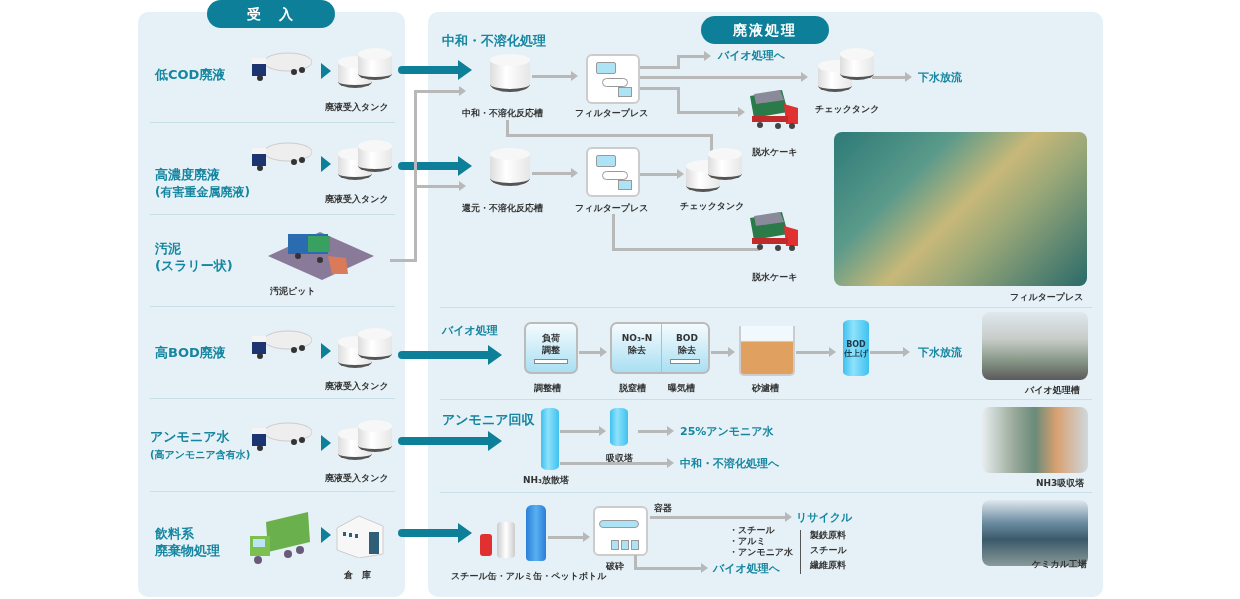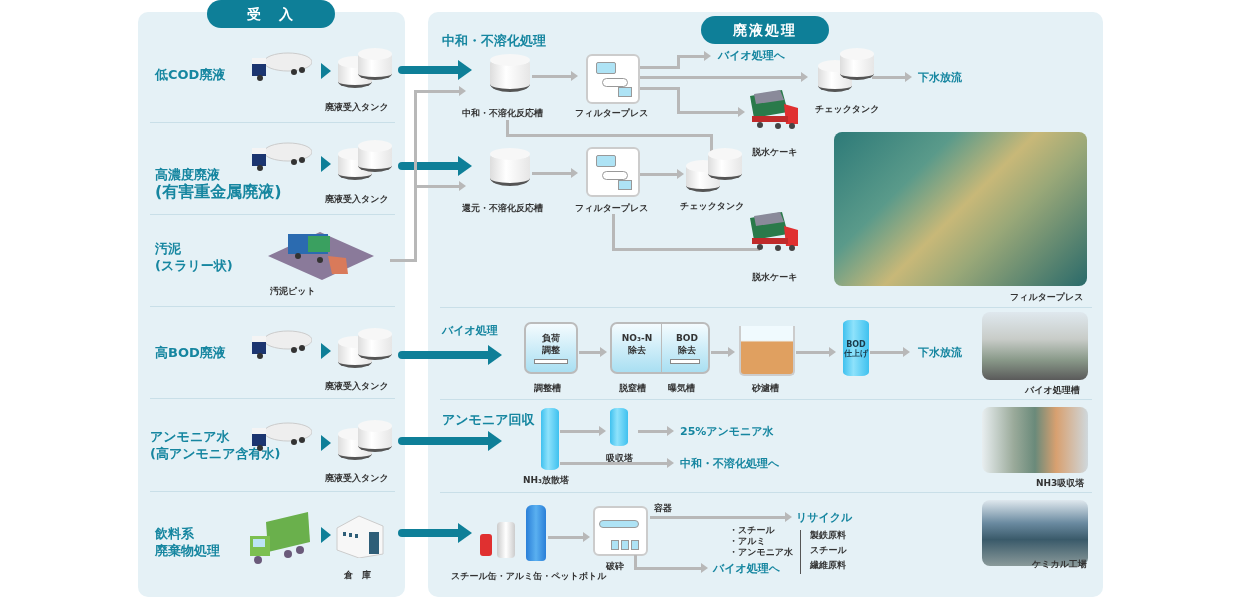--- a/index.html
+++ b/index.html
@@ -3,21 +3,21 @@
 <meta charset="utf-8">
 <style>
 *{box-sizing:border-box;margin:0;padding:0}
 body{width:1240px;height:599px;background:#fff;font-family:"DejaVu Sans",sans-serif;position:relative;overflow:hidden;color:#333}
 .abs{position:absolute}
 .panel{position:absolute;background:#e5f1f6;border-radius:10px}
 .pill{position:absolute;background:#0e7f98;color:#fff;font-weight:bold;font-size:14px;text-align:center;border-radius:14px;height:28px;line-height:28px;letter-spacing:2px}
 .teal{color:#1686a0;font-weight:bold}
 .lbl{font-size:9px;color:#333;font-weight:bold;white-space:nowrap}
 .src{font-size:13px;line-height:17px}
-.src small{font-size:16px}
+.src small{font-size:12px}
 .div{position:absolute;height:1px;background:#c9dfe8}
 .fatarrow{position:absolute;height:8px;background:#0e7f98;border-radius:4px 0 0 4px}
 .fatarrow:after{content:"";position:absolute;right:-14px;top:-6px;border-left:14px solid #0e7f98;border-top:10px solid transparent;border-bottom:10px solid transparent}
 .tri{position:absolute;width:0;height:0;border-left:10px solid #0e7f98;border-top:8px solid transparent;border-bottom:8px solid transparent}
 .gline{position:absolute;background:#b8b8b8}
 .garr{position:absolute;height:3px;background:#b8b8b8}
 .garr:after{content:"";position:absolute;right:-6px;top:-4px;border-left:7px solid #b8b8b8;border-top:5px solid transparent;border-bottom:5px solid transparent}
 .tank{position:absolute;width:34px;height:30px;border-radius:50%/22%;background:linear-gradient(90deg,#ddd,#fff 40%,#e6e6e6);border-bottom:3px solid #555}
 .tank:before{content:"";position:absolute;top:-2px;left:0;right:0;height:12px;border-radius:50%;background:#f7f7f7}
 .tank.big{width:40px;height:36px}
@@ -103,21 +103,21 @@
     <circle cx="10" cy="30" r="3" fill="#333"></circle>
     <circle cx="44" cy="24" r="3" fill="#333"></circle>
     <circle cx="52" cy="22" r="3" fill="#333"></circle>
   </svg>
 <div class="tri" style="left:321px;top:343px"></div>
 <div class="tank" style="left:338px;top:338px"></div>
 <div class="tank" style="left:358px;top:330px"></div>
 <div class="abs lbl" style="left:325px;top:380px">廃液受入タンク</div>
 <div class="fatarrow" style="left:398px;top:351px;width:90px"></div>
 
-<div class="abs src teal" style="left:150px;top:428px"><div>アンモニア水</div><small style="font-size:13px">(高アンモニア含有水)</small></div>
+<div class="abs src teal" style="left:150px;top:428px"><div>アンモニア水</div><small style="font-size:10px">(高アンモニア含有水)</small></div>
 <svg class="truck" style="left:250px;top:418px" viewBox="0 0 62 34">
     <ellipse cx="38" cy="14" rx="24" ry="9" fill="#eee" stroke="#ccc"></ellipse>
     <rect x="2" y="14" width="14" height="14" fill="#1c3570"></rect>
     <rect x="2" y="10" width="14" height="6" fill="#f4f4f4"></rect>
     <circle cx="10" cy="30" r="3" fill="#333"></circle>
     <circle cx="44" cy="24" r="3" fill="#333"></circle>
     <circle cx="52" cy="22" r="3" fill="#333"></circle>
   </svg>
 <div class="tri" style="left:321px;top:435px"></div>
 <div class="tank" style="left:338px;top:430px"></div>

